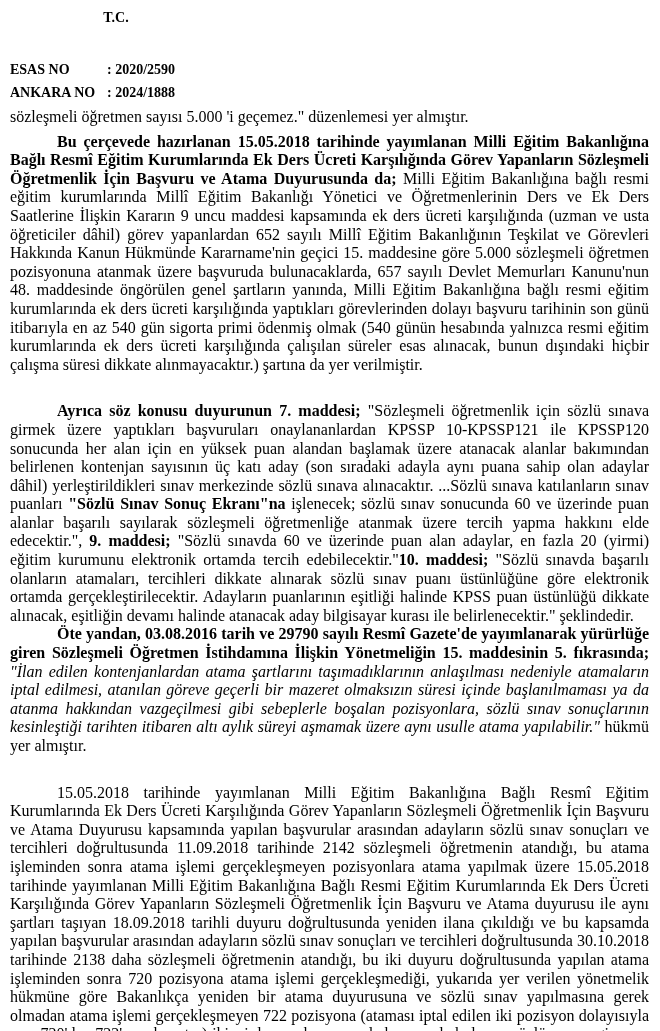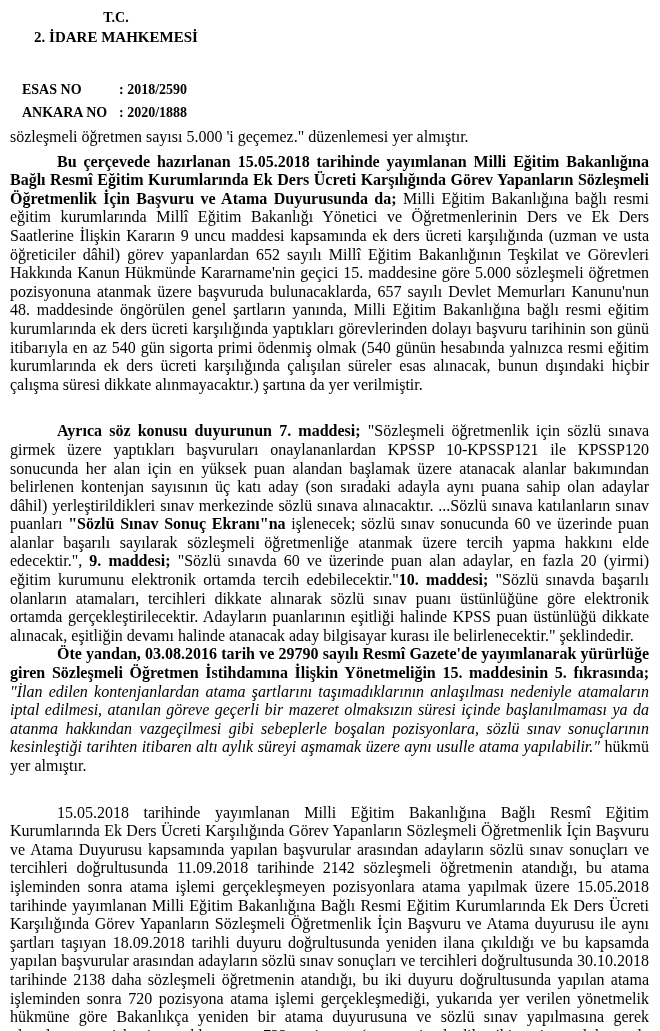--- a/index.html
+++ b/index.html
@@ -9,49 +9,48 @@
     font-family:"Liberation Serif","DejaVu Serif",serif;
   }
   .page { padding:8px 11px 0 10px; }
 
   .court-header { width:212px; text-align:center; font-weight:700; }
   .court-tc   { font-size:14px; line-height:19px; }
   .court-city { font-size:14px; line-height:19px; }
   .court-name { font-size:15px; line-height:20px; }
 
   .case-info { margin-top:31px; font-weight:700; font-size:14px; }
-  .case-row  { display:flex; line-height:23px;margin-left:12px; }
+  .case-row  { display:flex; line-height:23px; }
   .case-label{ width:97px; }
 
   .doc-body { margin-top:4px; font-size:16px; line-height:18.6px; }
   .para { margin:0; text-align:justify; }
   .para.indent { text-indent:47px; }
   .para.gap1 { margin-top:28px; }
   .para.gap2 { margin-top:6px; }
   .b { font-weight:700; }
   .i { font-style:italic; }
 </style>
 </head>
 <body>
 
 <div class="page">
 
   <div class="court-header">
     <div class="court-tc">T.C.</div>
-    <div class="court-name">2. İDARE MAHKEMESİ</div>
   </div>
 
   <div class="case-info">
     <div class="case-row">
       <span class="case-label">ESAS NO</span>
-      <span class="case-value">: 2018/2590</span>
+      <span class="case-value">: 2020/2590</span>
     </div>
     <div class="case-row">
       <span class="case-label">ANKARA NO</span>
-      <span class="case-value">: 2020/1888</span>
+      <span class="case-value">: 2024/1888</span>
     </div>
   </div>
 
   <div class="doc-body">
       <p class="para"><span>sözleşmeli öğretmen sayısı 5.000 'i geçemez." düzenlemesi yer almıştır.</span></p>
       <p class="para indent gap2"><span class="b">Bu çerçevede hazırlanan 15.05.2018 tarihinde yayımlanan Milli Eğitim Bakanlığına Bağlı Resmî Eğitim Kurumlarında Ek Ders Ücreti Karşılığında Görev Yapanların Sözleşmeli Öğretmenlik İçin Başvuru ve Atama Duyurusunda da; </span><span>Milli Eğitim Bakanlığına bağlı resmi eğitim kurumlarında Millî Eğitim Bakanlığı Yönetici ve Öğretmenlerinin Ders ve Ek Ders Saatlerine İlişkin Kararın 9 uncu maddesi kapsamında ek ders ücreti karşılığında (uzman ve usta öğreticiler dâhil) görev yapanlardan 652 sayılı Millî Eğitim Bakanlığının Teşkilat ve Görevleri Hakkında Kanun Hükmünde Kararname'nin geçici 15. maddesine göre 5.000 sözleşmeli öğretmen pozisyonuna atanmak üzere başvuruda bulunacaklarda, 657 sayılı Devlet Memurları Kanunu'nun 48. maddesinde öngörülen genel şartların yanında, Milli Eğitim Bakanlığına bağlı resmi eğitim kurumlarında ek ders ücreti karşılığında yaptıkları görevlerinden dolayı başvuru tarihinin son günü itibarıyla en az 540 gün sigorta primi ödenmiş olmak (540 günün hesabında yalnızca resmi eğitim kurumlarında ek ders ücreti karşılığında çalışılan süreler esas alınacak, bunun dışındaki hiçbir çalışma süresi dikkate alınmayacaktır.) şartına da yer verilmiştir.</span></p>
       <p class="para indent gap1"><span class="b">Ayrıca söz konusu duyurunun 7. maddesi; </span><span>"Sözleşmeli öğretmenlik için sözlü sınava girmek üzere yaptıkları başvuruları onaylananlardan KPSSP 10-KPSSP121 ile KPSSP120 sonucunda her alan için en yüksek puan alandan başlamak üzere atanacak alanlar bakımından belirlenen kontenjan sayısının üç katı aday (son sıradaki adayla aynı puana sahip olan adaylar dâhil) yerleştirildikleri sınav merkezinde sözlü sınava alınacaktır. ...Sözlü sınava katılanların sınav puanları </span><span class="b">"Sözlü Sınav Sonuç Ekranı"na</span><span> işlenecek; sözlü sınav sonucunda 60 ve üzerinde puan alanlar başarılı sayılarak sözleşmeli öğretmenliğe atanmak üzere tercih yapma hakkını elde edecektir.", </span><span class="b">9. maddesi; </span><span>"Sözlü sınavda 60 ve üzerinde puan alan adaylar, en fazla 20 (yirmi) eğitim kurumunu elektronik ortamda tercih edebilecektir."</span><span class="b">10. maddesi; </span><span>"Sözlü sınavda başarılı olanların atamaları, tercihleri dikkate alınarak sözlü sınav puanı üstünlüğüne göre elektronik ortamda gerçekleştirilecektir. Adayların puanlarının eşitliği halinde KPSS puan üstünlüğü dikkate alınacak, eşitliğin devamı halinde atanacak aday bilgisayar kurası ile belirlenecektir." şeklindedir.</span></p>
       <p class="para indent"><span class="b">Öte yandan, 03.08.2016 tarih ve 29790 sayılı Resmî Gazete'de yayımlanarak yürürlüğe giren Sözleşmeli Öğretmen İstihdamına İlişkin Yönetmeliğin 15. maddesinin 5. fıkrasında; </span><span class="i">"İlan edilen kontenjanlardan atama şartlarını taşımadıklarının anlaşılması nedeniyle atamaların iptal edilmesi, atanılan göreve geçerli bir mazeret olmaksızın süresi içinde başlanılmaması ya da atanma hakkından vazgeçilmesi gibi sebeplerle boşalan pozisyonlara, sözlü sınav sonuçlarının kesinleştiği tarihten itibaren altı aylık süreyi aşmamak üzere aynı usulle atama yapılabilir." </span><span>hükmü yer almıştır.</span></p>
       <p class="para indent gap1"><span>15.05.2018 tarihinde yayımlanan Milli Eğitim Bakanlığına Bağlı Resmî Eğitim Kurumlarında Ek Ders Ücreti Karşılığında Görev Yapanların Sözleşmeli Öğretmenlik İçin Başvuru ve Atama Duyurusu kapsamında yapılan başvurular arasından adayların sözlü sınav sonuçları ve tercihleri doğrultusunda 11.09.2018 tarihinde 2142 sözleşmeli öğretmenin atandığı, bu atama işleminden sonra atama işlemi gerçekleşmeyen pozisyonlara atama yapılmak üzere 15.05.2018 tarihinde yayımlanan Milli Eğitim Bakanlığına Bağlı Resmi Eğitim Kurumlarında Ek Ders Ücreti Karşılığında Görev Yapanların Sözleşmeli Öğretmenlik İçin Başvuru ve Atama duyurusu ile aynı şartları taşıyan 18.09.2018 tarihli duyuru doğrultusunda yeniden ilana çıkıldığı ve bu kapsamda yapılan başvurular arasından adayların sözlü sınav sonuçları ve tercihleri doğrultusunda 30.10.2018 tarihinde 2138 daha sözleşmeli öğretmenin atandığı, bu iki duyuru doğrultusunda yapılan atama işleminden sonra 720 pozisyona atama işlemi gerçekleşmediği, yukarıda yer verilen yönetmelik hükmüne göre Bakanlıkça yeniden bir atama duyurusuna ve sözlü sınav yapılmasına gerek olmadan atama işlemi gerçekleşmeyen 722 pozisyona (ataması iptal edilen iki pozisyon dolayısıyla sayı 720'den 722'ye çıkmıştır.) ikinci duyuru kapsamında başvuruda bulunup sözlü sınava girmeye hak kazanan ancak atama işlemi gerçekleşmeyen adaylardan atamaya esas puan (sözlü sınav puanı) üstünlüğüne göre</span></p>
     </div>

